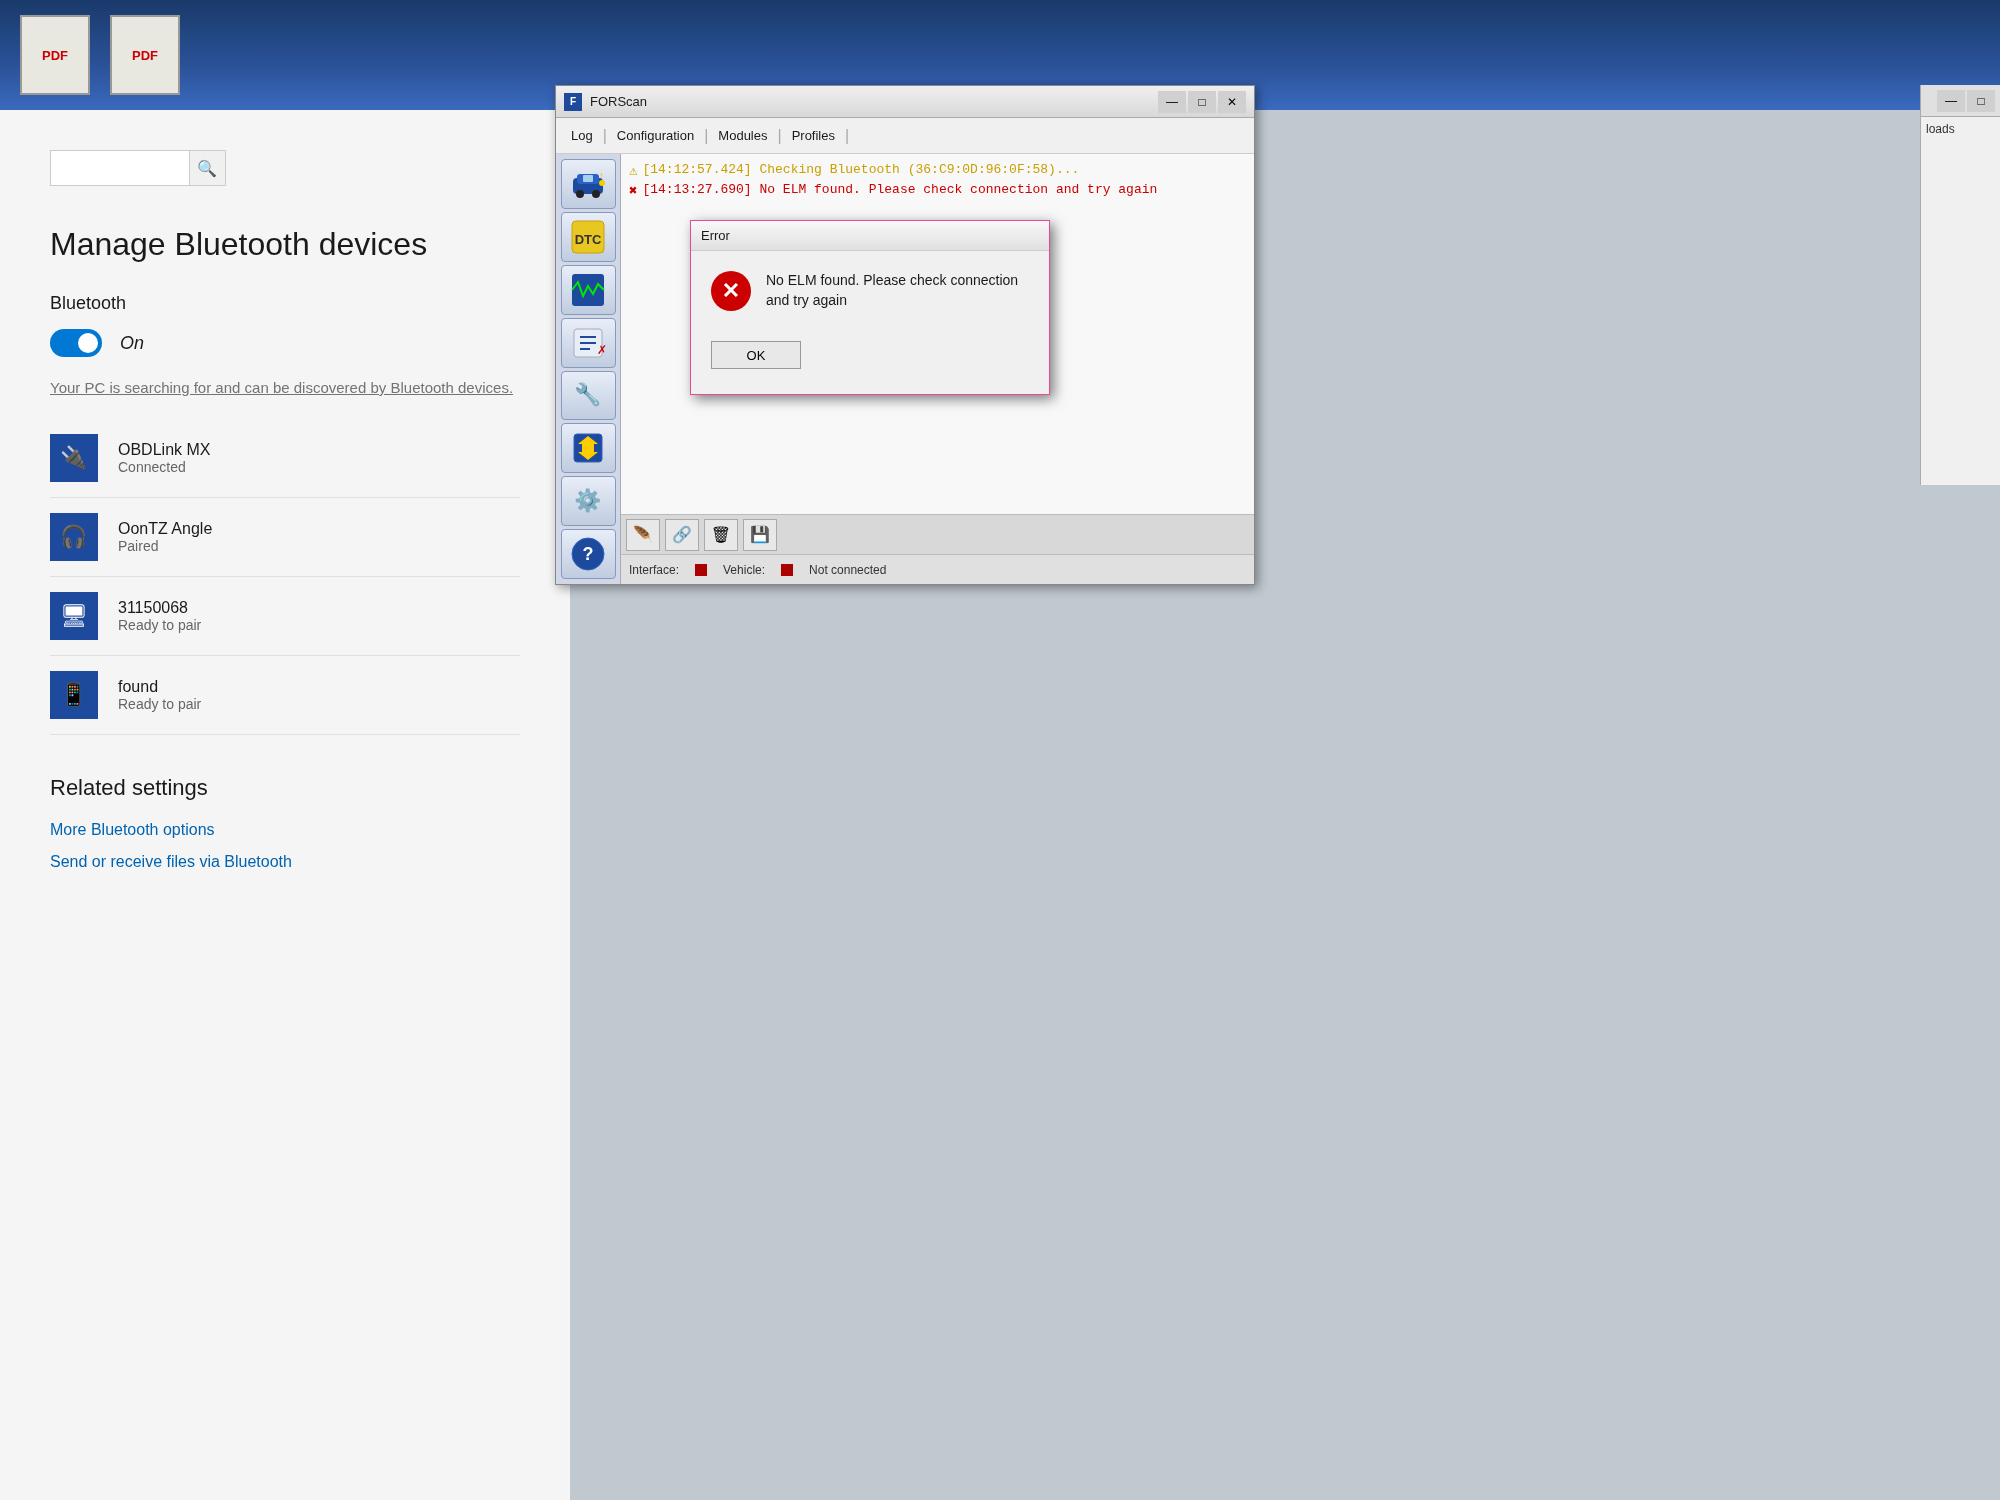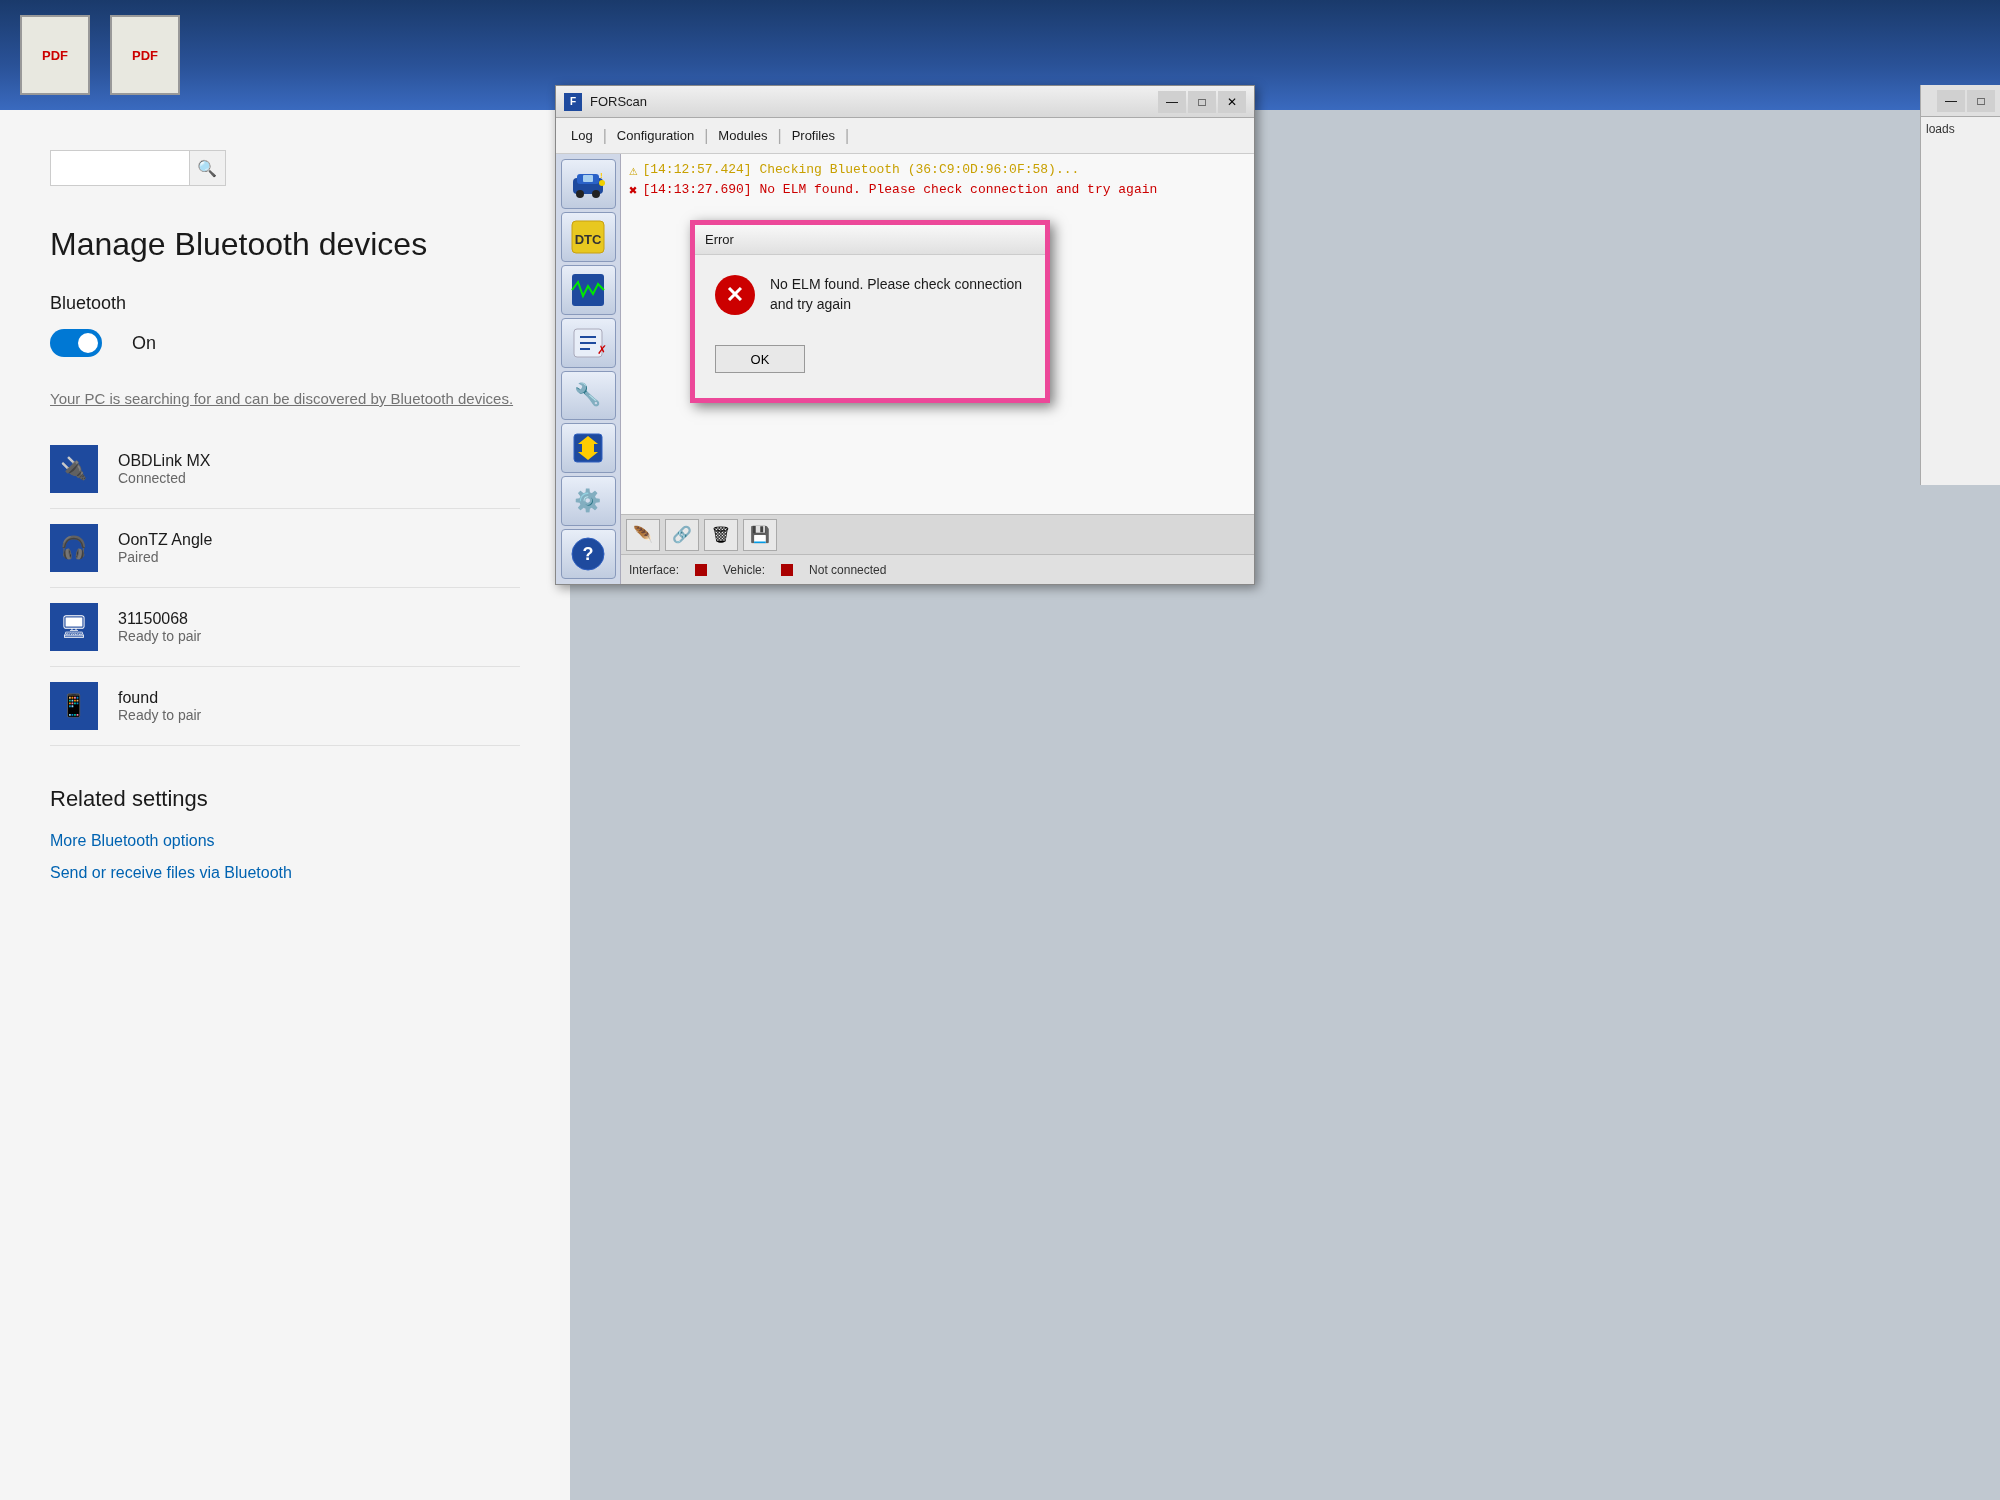--- a/index.html
+++ b/index.html
@@ -88,22 +88,23 @@
 
     .bluetooth-label {
       font-size: 18px;
       color: #1a1a1a;
       margin-bottom: 15px;
     }
 
     .toggle-row {
       display: flex;
       align-items: center;
-      gap: 30px;
-      margin-bottom: 31px;
+      gap: 18px;
+      margin-bottom: 20px;
+      font-style: italic;
     }
 
     .toggle-switch {
       width: 52px;
       height: 28px;
       background: #0078d4;
       border-radius: 14px;
       position: relative;
       cursor: pointer;
     }
@@ -362,21 +363,21 @@
       font-size: 16px;
     }
 
     
     .error-dialog {
       position: absolute;
       top: 220px;
       left: 690px;
       width: 360px;
       background: #f0f0f0;
-      border: 5px solid #ec4899;
+      border: 1px solid #ec4899;
       box-shadow: 4px 4px 12px rgba(0,0,0,0.5);
     }
 
     .dialog-titlebar {
       height: 30px;
       background: linear-gradient(180deg, #f8f8f8, #e0e0e0);
       border-bottom: 1px solid #ccc;
       display: flex;
       align-items: center;
       padding: 0 10px;

